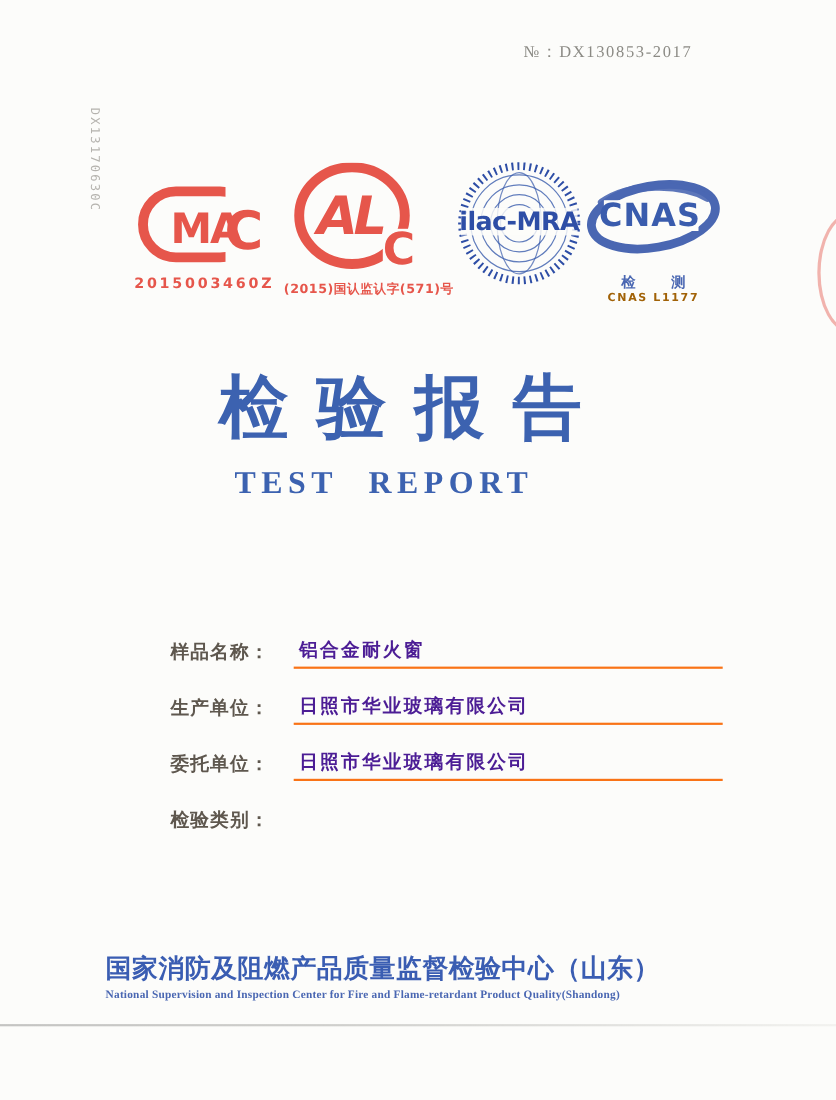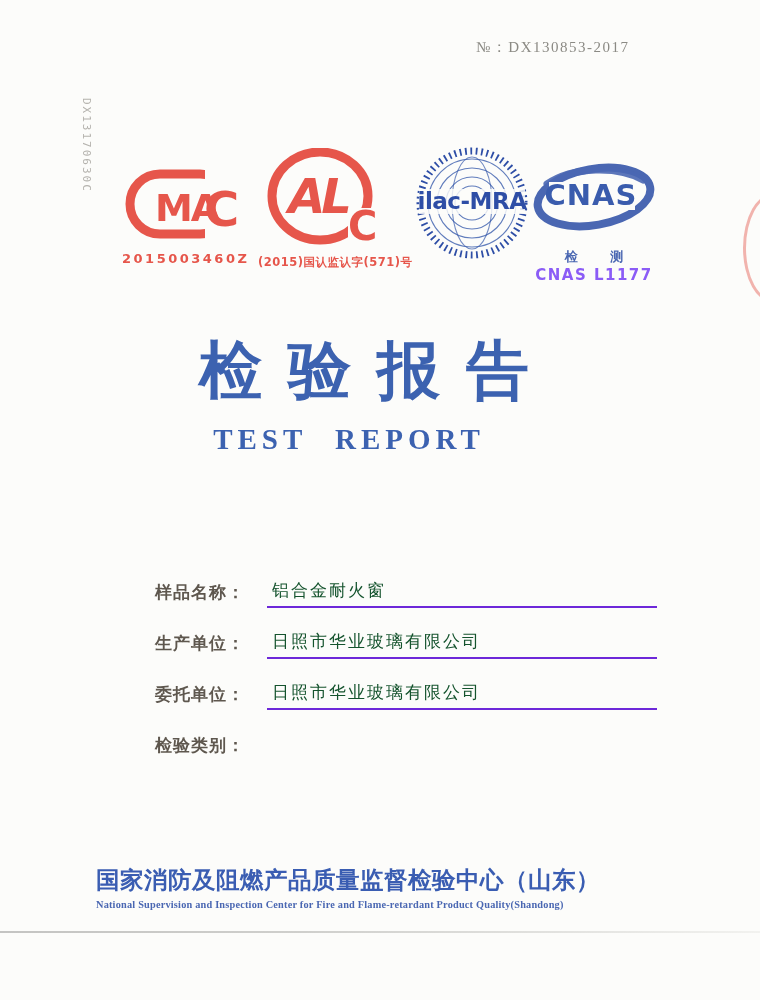--- a/index.html
+++ b/index.html
@@ -27,43 +27,43 @@
   .logo-cal{top:148px;left:258px;width:130px;}
   .logo-ilac{top:146px;left:414px;width:116px;}
   .logo-cnas{top:156px;left:531px;width:126px;}
   .cert-no-red{
     color:#e6564b;font-weight:bold;font-size:13px;letter-spacing:2.5px;
     margin-top:3px;white-space:nowrap;
   }
   .cert-no-red.small{font-size:11.5px;letter-spacing:0.5px;}
   .cnas-cn{color:#4a67b2;font-size:13px;letter-spacing:14px;padding-left:14px;
     font-weight:bold;margin-top:2px;}
-  .cnas-no{color:#8b5cf6;font-size:15px;font-weight:bold;letter-spacing:1.5px;}
+  .cnas-no{color:#a16207;font-size:10px;font-weight:bold;letter-spacing:1.5px;}
   
   .title-cn{
     position:absolute;top:328px;left:0;width:720px;text-align:center;
     font-size:63px;font-weight:bold;color:#3c62b0;
     letter-spacing:26px;padding-left:34px;box-sizing:border-box;
   }
   .title-en{
     position:absolute;top:423px;left:0;width:698px;text-align:center;
     font-family:"Liberation Serif","DejaVu Serif",serif;
     font-size:29px;font-weight:bold;color:#3c62b0;
     letter-spacing:5px;word-spacing:16px;
   }
   
   .fields{position:absolute;top:578px;left:155px;width:502px;}
   .field-row{display:flex;align-items:flex-end;height:30px;margin-bottom:21px;}
   .field-label{
     width:112px;flex:0 0 112px;font-size:17px;font-weight:bold;
     color:#5e574e;letter-spacing:1px;padding-bottom:4px;white-space:nowrap;
   }
   .field-value{
-    flex:1;border-bottom:2px solid #6d28d9;font-size:17px;font-weight:normal;
-    color:#14532d;letter-spacing:2px;padding:0 0 4px 5px;white-space:nowrap;
+    flex:1;border-bottom:2px solid #f97316;font-size:17px;font-weight:bold;
+    color:#4c1d95;letter-spacing:2px;padding:0 0 4px 5px;white-space:nowrap;
   }
   
   .footer{position:absolute;top:864px;left:88px;width:620px;display:flex;align-items:center;}
   .footer-logo{flex:0 0 104px;text-align:center;}
   .sdqi-text{
     font-style:italic;font-weight:bold;font-size:15px;color:#3a5cb0;
     letter-spacing:3px;margin-top:-2px;
   }
   .footer-text{flex:1;padding-left:8px;}
   .footer-cn{

